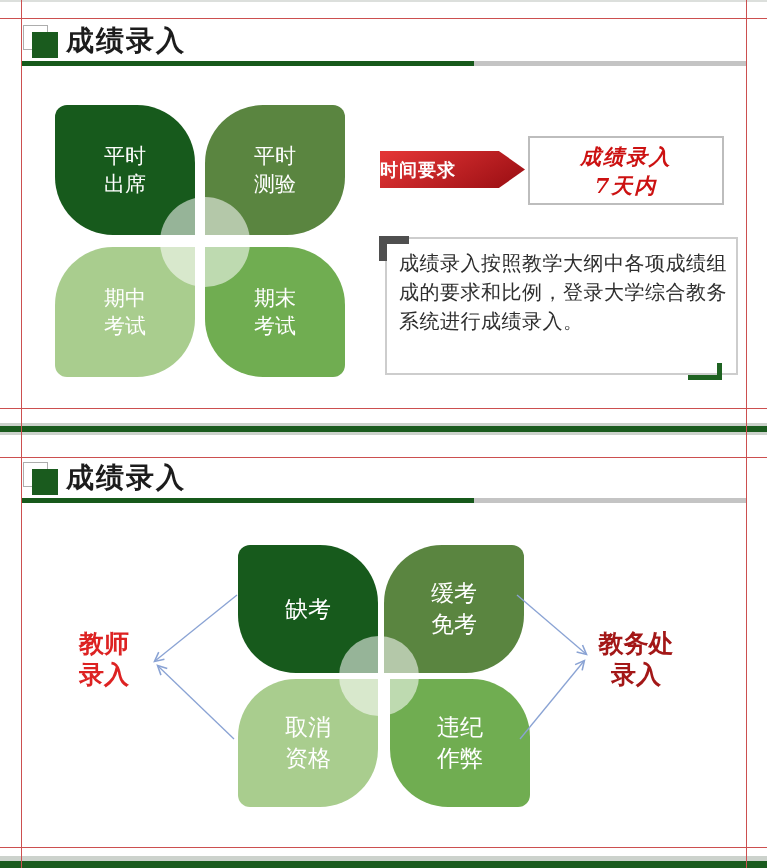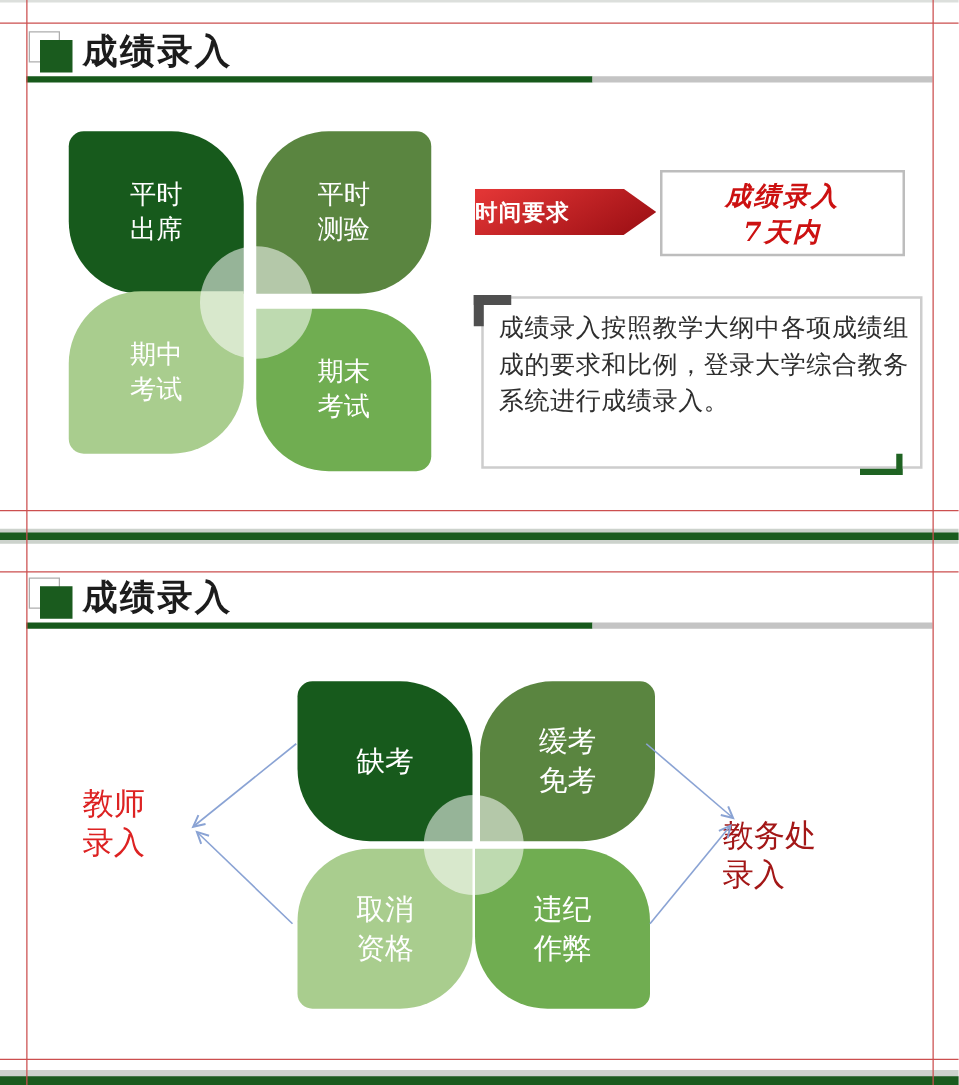--- a/index.html
+++ b/index.html
@@ -53,23 +53,23 @@
     position:absolute;left:385px;top:237px;width:353px;height:138px;z-index:2;
     border:2px solid #cdcdcd;background:#fff;box-sizing:border-box;
     padding:10px 8px 4px 12px;
     font-size:20px;line-height:29px;letter-spacing:0.5px;color:#2e2e2e;
   }
   .bracket-tl{position:absolute;left:379px;top:236px;width:22px;height:17px;
     border-top:8px solid #4f4f4f;border-left:8px solid #4f4f4f;z-index:3;}
   .bracket-br{position:absolute;left:688px;top:363px;width:29px;height:12px;
     border-bottom:5px solid #1f6322;border-right:5px solid #1f6322;z-index:3;}
   
-  .side-label{position:absolute;text-align:left;font-weight:normal;white-space:pre-line;z-index:2;}
+  .side-label{position:absolute;text-align:center;font-weight:bold;white-space:pre-line;z-index:2;}
   .side-label.left{left:66px;top:628px;width:76px;font-size:25px;line-height:31px;color:#dd2222;}
-  .side-label.right{left:578px;top:628px;width:116px;font-size:25px;line-height:31px;color:#a31717;margin-top:26px;}
+  .side-label.right{left:578px;top:628px;width:116px;font-size:25px;line-height:31px;color:#a31717;}
   .arrows{position:absolute;left:0;top:0;z-index:3;pointer-events:none;}
 </style>
 </head>
 <body>
 
 <div class="top-strip"></div>
 
 <div class="sq-outline" style="left:23px;top:25px;"></div>
 <div class="sq-green" style="left:32px;top:32px;"></div>
 <div class="slide-title" style="top:22px;">成绩录入</div>
@@ -78,21 +78,21 @@
 
 <div class="clover clover1" style="left:55px;top:105px;width:290px;height:272px;">
   <div class="petal tl" style="left:0;top:0;">
     <span class="petal-label">平时
 出席</span>
   </div>
   <div class="petal tr" style="left:150px;top:0;">
     <span class="petal-label">平时
 测验</span>
   </div>
-  <div class="petal bl" style="left:0;top:128px;">
+  <div class="petal bl" style="left:0;top:142px;">
     <span class="petal-label">期中
 考试</span>
   </div>
   <div class="petal br" style="left:150px;top:142px;">
     <span class="petal-label">期末
 考试</span>
   </div>
   <div class="center-circle"></div>
 </div>
 
@@ -126,21 +126,21 @@
     <span class="petal-label">缺考</span>
   </div>
   <div class="petal tr" style="left:146px;top:0;">
     <span class="petal-label">缓考
 免考</span>
   </div>
   <div class="petal bl" style="left:0;top:134px;">
     <span class="petal-label">取消
 资格</span>
   </div>
-  <div class="petal br" style="left:142px;top:134px;">
+  <div class="petal br" style="left:152px;top:134px;">
     <span class="petal-label">违纪
 作弊</span>
   </div>
   <div class="center-circle"></div>
 </div>
 
 <div class="side-label left">教师
 录入</div>
 <div class="side-label right">教务处
 录入</div>

